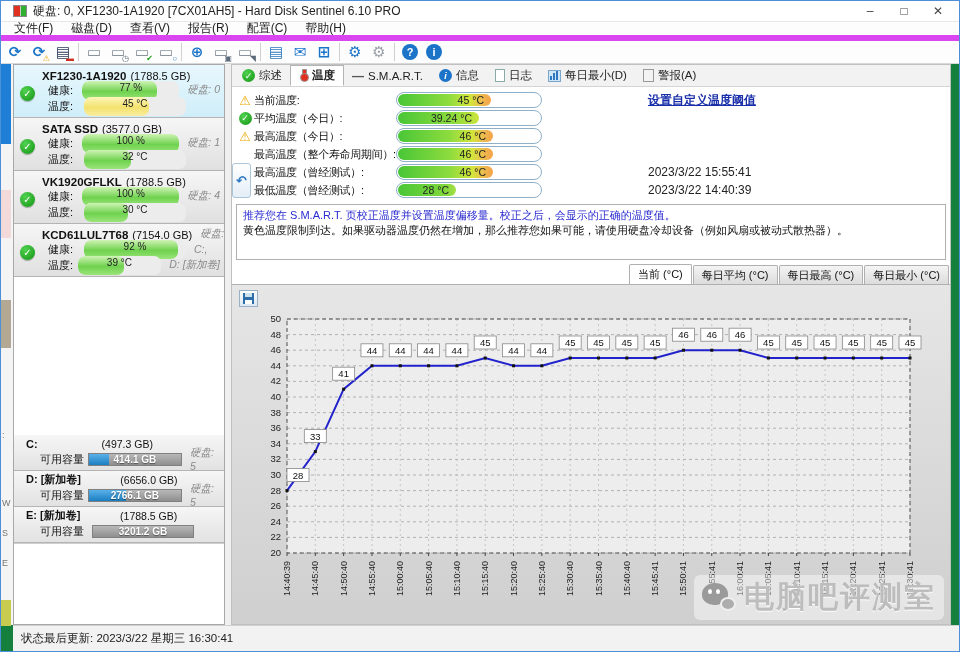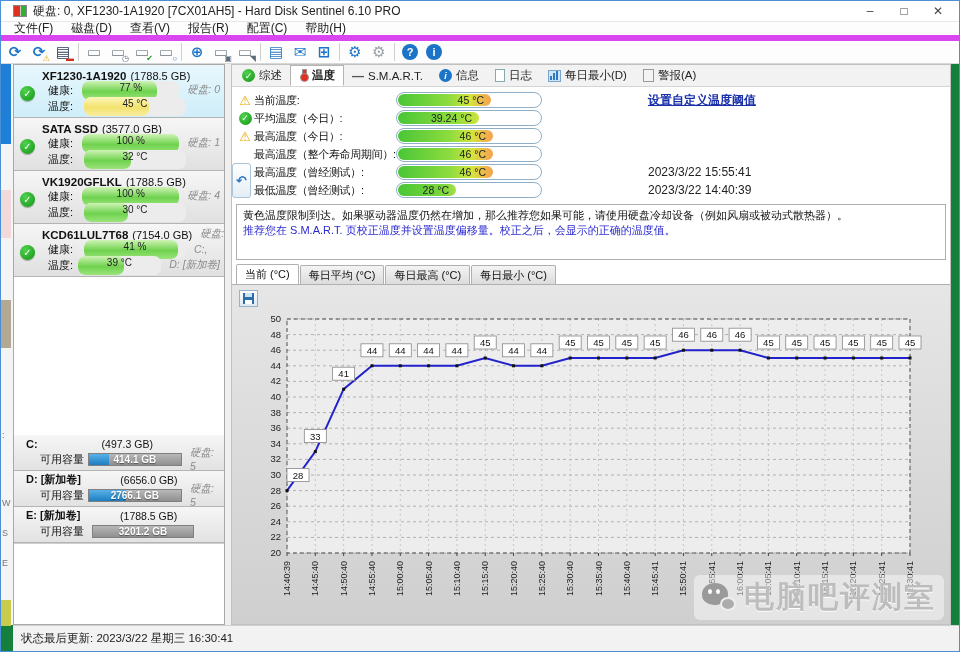--- a/index.html
+++ b/index.html
@@ -90,21 +90,21 @@
   .temp-val{position:absolute; right:6px; top:0; line-height:15px; font-size:10.5px; color:#222;}
   .tr-extra{margin-left:106px; font-size:12px; color:#222;}
   .tr-extra.link{color:#1a2faa; text-decoration:underline; font-weight:bold;}
   #undo-btn{position:absolute; left:0px; top:76px; width:19px; height:35px; border:1px solid #aac4d8; border-radius:3px; background:linear-gradient(#fff,#e4eef6); color:#2d78c0; font-size:13px; font-weight:bold; display:flex; align-items:center; justify-content:center;}
 
   
   #msg-box{margin:3px 4px 4px 4px; border:1px solid #b0b0b0; background:#fff; padding:3px 6px; height:56px; font-size:11px; line-height:15px;}
   #msg-line2{color:#2a2ad0;}
 
   
-  #chart-tabs{display:flex; align-items:flex-end; height:20px; padding-left:4px; background:#fff;}
+  #chart-tabs{display:flex; align-items:flex-end; height:20px; padding-left:4px; background:#fff;justify-content:flex-end;}
   .chart-tab{height:19px; padding:0 8px; display:flex; align-items:center; font-size:11px; background:linear-gradient(#f4f4f4,#dcdcdc); border:1px solid #b0b0b0; border-bottom:none; margin-right:1px; border-radius:2px 2px 0 0;}
   .chart-tab.selected{background:#fff; height:20px; font-weight:normal;}
 
   
   #chart-panel{position:relative; flex:1; border-top:1px solid #b0b0b0; background:linear-gradient(#e6e6e6,#cfcfcf); overflow:hidden;}
   #save-btn{position:absolute; left:7px; top:5px; width:19px; height:17px; border:1px solid #9ab0c4; background:linear-gradient(#fdfdfd,#dce8f2); display:flex; align-items:center; justify-content:center;}
   .floppy{width:11px; height:11px; background:#2d6da8; position:relative;}
   .floppy::before{content:""; position:absolute; left:2px; top:0; width:7px; height:4px; background:#cfe0ee;}
   .floppy::after{content:""; position:absolute; left:2px; bottom:0; width:7px; height:4px; background:#fff;}
   #chart-svg{position:absolute; left:0; top:22px;}
@@ -295,21 +295,21 @@
             <span class="status-icon">✓</span>
             <div class="entry-title">
               <b>KCD61LUL7T68</b>
               <span>(7154.0 GB)</span>
               <span class="drive-ref" style="margin-left: 8px;">硬盘:  5</span>
             </div>
             <div class="entry-row">
               <span class="row-label">健康:</span>
               <div class="mini-bar">
                 <div class="mini-fill" style="width: 92%;"></div>
-                <div class="mini-text">41 %</div>
+                <div class="mini-text">92 %</div>
               </div>
               <span class="drive-ref">C:,</span>
             </div>
             <div class="entry-row">
               <span class="row-label">温度:</span>
               <div class="mini-bar">
                 <div class="mini-fill" style="width: 56%;"></div>
                 <div class="mini-text">39 °C</div>
               </div>
               <span class="drive-ref">D: [新加卷]</span>
@@ -460,22 +460,22 @@
               <div class="temp-bar">
                 <div class="temp-fill g-cool" style="width: 58px;"></div>
                 <span class="temp-val" style="right: 92px;">28 °C</span>
               </div>
               <span class="tr-extra">2023/3/22 14:40:39</span>
             </div>
           </div>
       </div>
 
       <div id="msg-box">
+        <div id="msg-line2">推荐您在 S.M.A.R.T. 页校正温度并设置温度偏移量。校正之后，会显示的正确的温度值。</div>
         <div id="msg-line1">黄色温度限制到达。如果驱动器温度仍然在增加，那么推荐您如果可能，请使用硬盘冷却设备（例如风扇或被动式散热器）。</div>
-        <div id="msg-line2">推荐您在 S.M.A.R.T. 页校正温度并设置温度偏移量。校正之后，会显示的正确的温度值。</div>
       </div>
 
       <div id="chart-tabs">
           <div class="chart-tab selected">当前 (°C)</div>
           <div class="chart-tab">每日平均 (°C)</div>
           <div class="chart-tab">每日最高 (°C)</div>
           <div class="chart-tab">每日最小 (°C)</div>
         </div>
 
       <div id="chart-panel">

